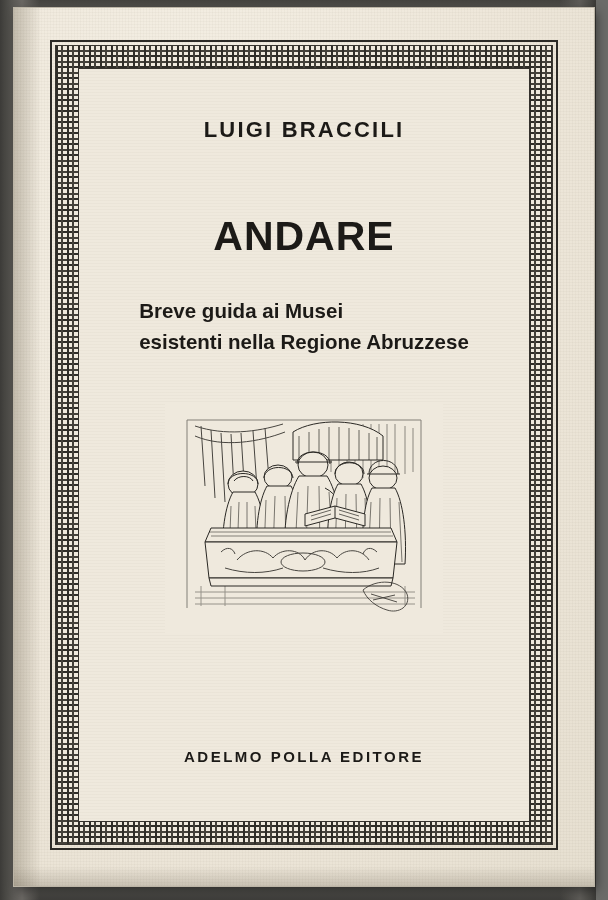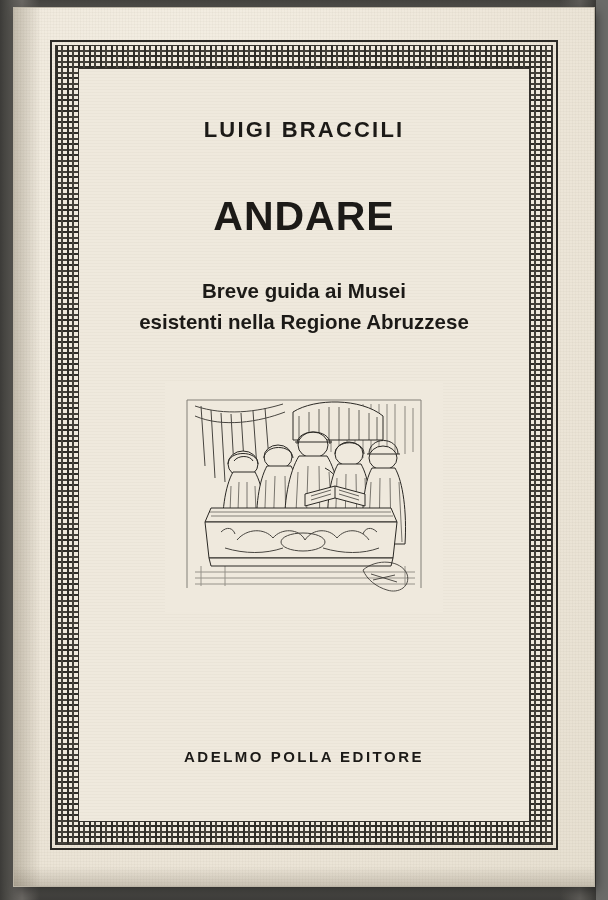--- a/index.html
+++ b/index.html
@@ -143,25 +143,24 @@
 
   .title {
     margin-top: 48px;
     text-align: center;
     font-size: 41px;
     font-weight: 700;
     line-height: 1.25;
     letter-spacing: 1px;
     font-family: "Liberation Sans", sans-serif;
   }
-  .title-line { display: block; white-space: nowrap; }
+  .title-line { display: block; white-space: nowrap; margin-top: 20px; }
 
   .subtitle {
     margin-top: 34px;
-    text-align: center;
     font-size: 20.5px;
     font-weight: 600;
     line-height: 1.5;
     font-family: "Liberation Sans", sans-serif;
   }
   .subtitle-line { display: block; }
 
   
   .illustration {
     margin-top: 44px;

